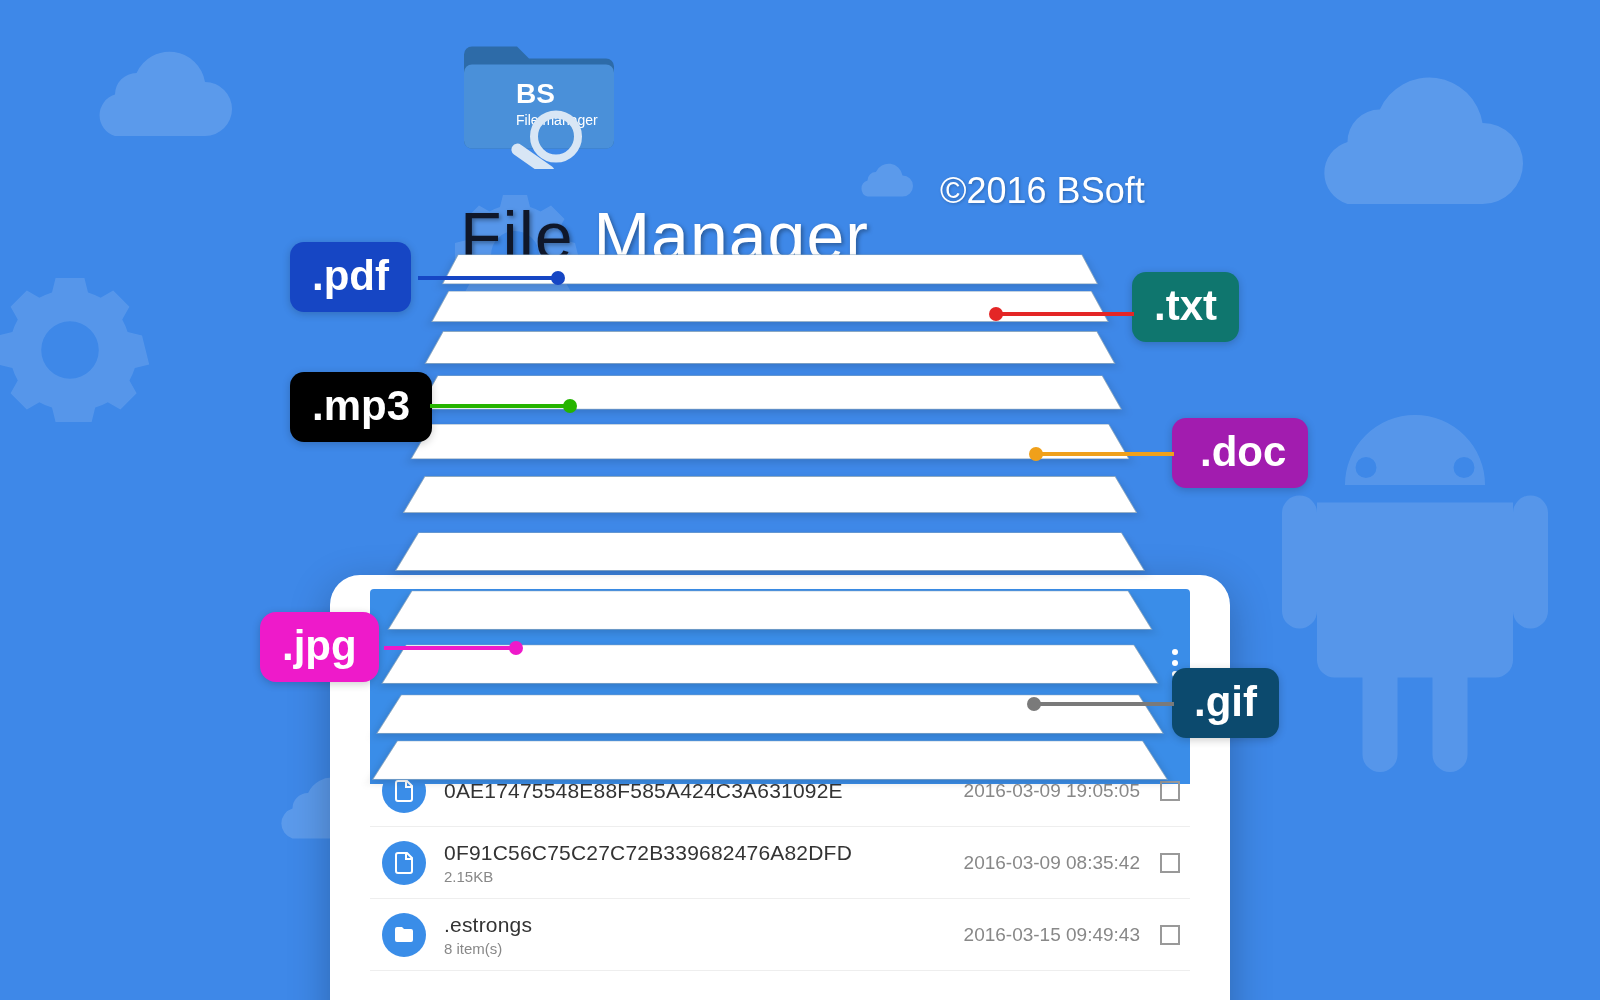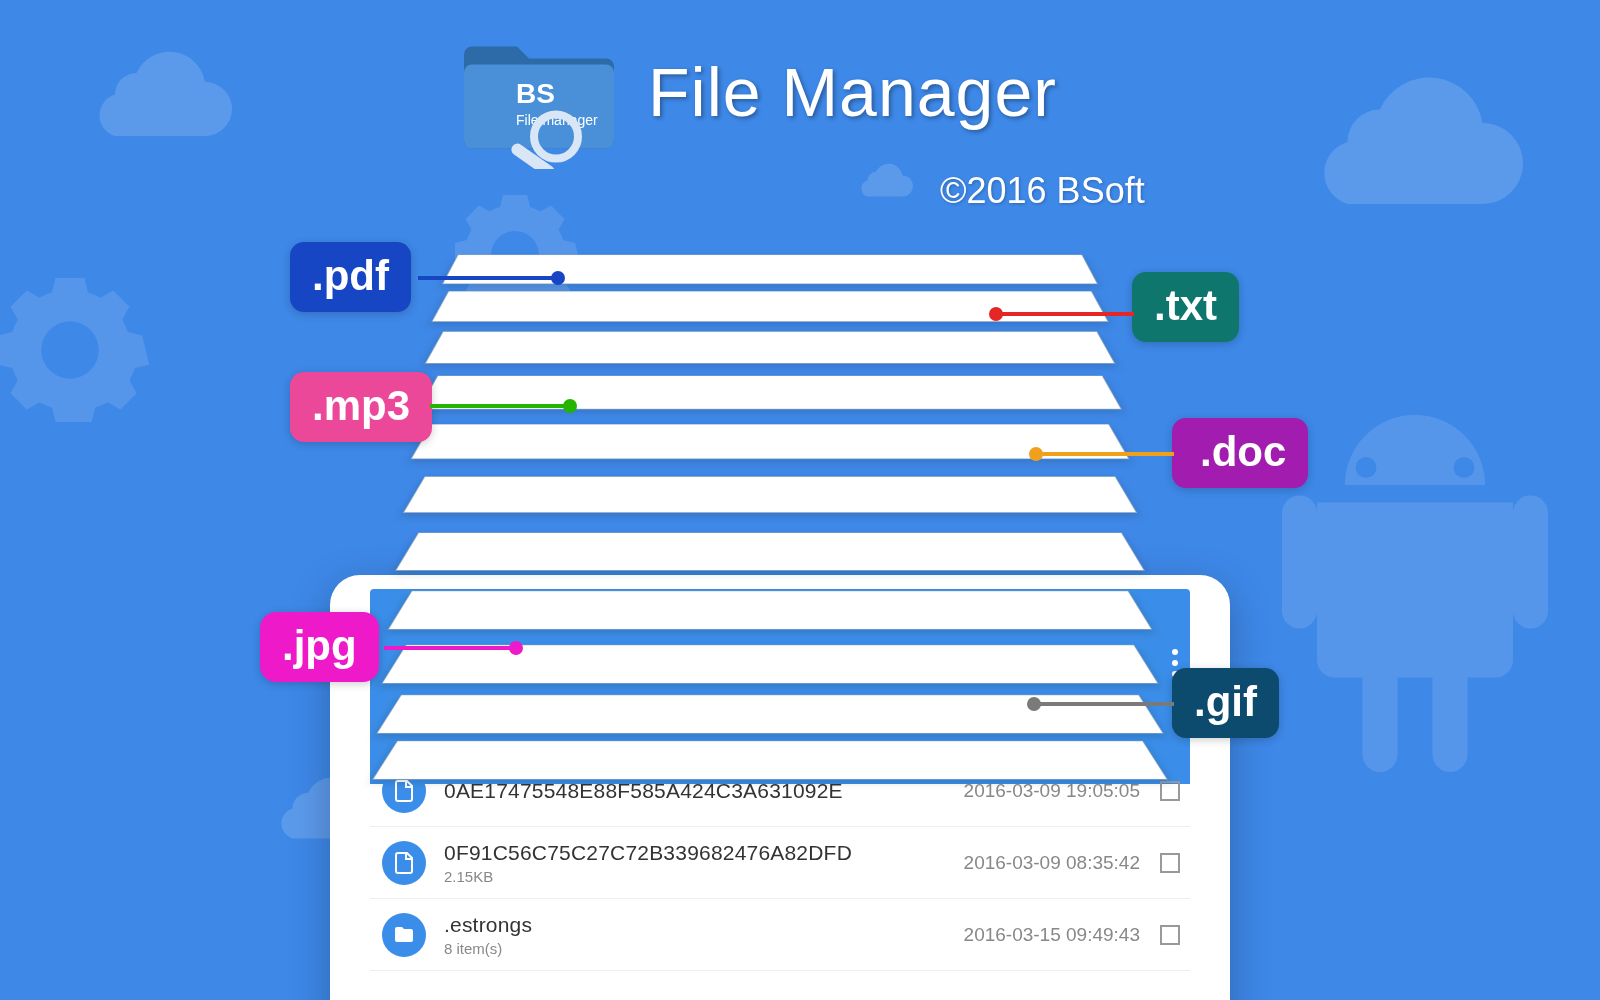--- a/index.html
+++ b/index.html
@@ -28,37 +28,38 @@
   opacity: 0.12;
   fill: #fff;
 }
 
 
 .header-wrap {
   position: absolute;
   left: 460px;
   top: 14px;
   display: flex;
-  align-items: center;
+  align-items: flex-start;
   gap: 28px;
+  flex-direction: column;
 }
 .logo-folder {
   width: 160px;
   height: 155px;
   position: relative;
 }
 .folder-svg { width: 100%; height: 100%; }
 .title {
   font-size: 68px;
   font-weight: 400;
   color: #fff;
   text-shadow: 2px 2px 4px rgba(0,0,0,0.35);
   letter-spacing: 1px;
 }
-.title .file-word { color: #ffffff; }
+.title .file-word { color: #0f172a; }
 .copyright {
   position: absolute;
   left: 940px;
   top: 170px;
   color: #ffffff;
   font-size: 36px;
   text-shadow: 1px 1px 3px rgba(0,0,0,0.25);
 }
 
 
@@ -283,21 +284,21 @@
   <div class="dot" style="right:-7px; background:#1646c4;"></div>
 </div>
 
 <div class="badge" style="left:1132px; top:272px; background:#0f766e;border-radius:14px;">
   <span>.txt</span>
 </div>
 <div class="connector" style="left:996px; top:312px; width:138px; background:#e42626;">
   <div class="dot" style="left:-7px; background:#e42626;"></div>
 </div>
 
-<div class="badge" style="left:290px; top:372px; background:#ec4899;">
+<div class="badge" style="left:290px; top:372px; background:#000000;">
   <span>.mp3</span>
 </div>
 <div class="connector" style="left:430px; top:404px; width:140px; background:#25b400;">
   <div class="dot" style="right:-7px; background:#25b400;"></div>
 </div>
 
 <div class="badge" style="left:1172px; top:418px; background:#a21caf;padding-left:28px;">
   <span>.doc</span>
 </div>
 <div class="connector" style="left:1036px; top:452px; width:138px; background:#f0a01a;">

